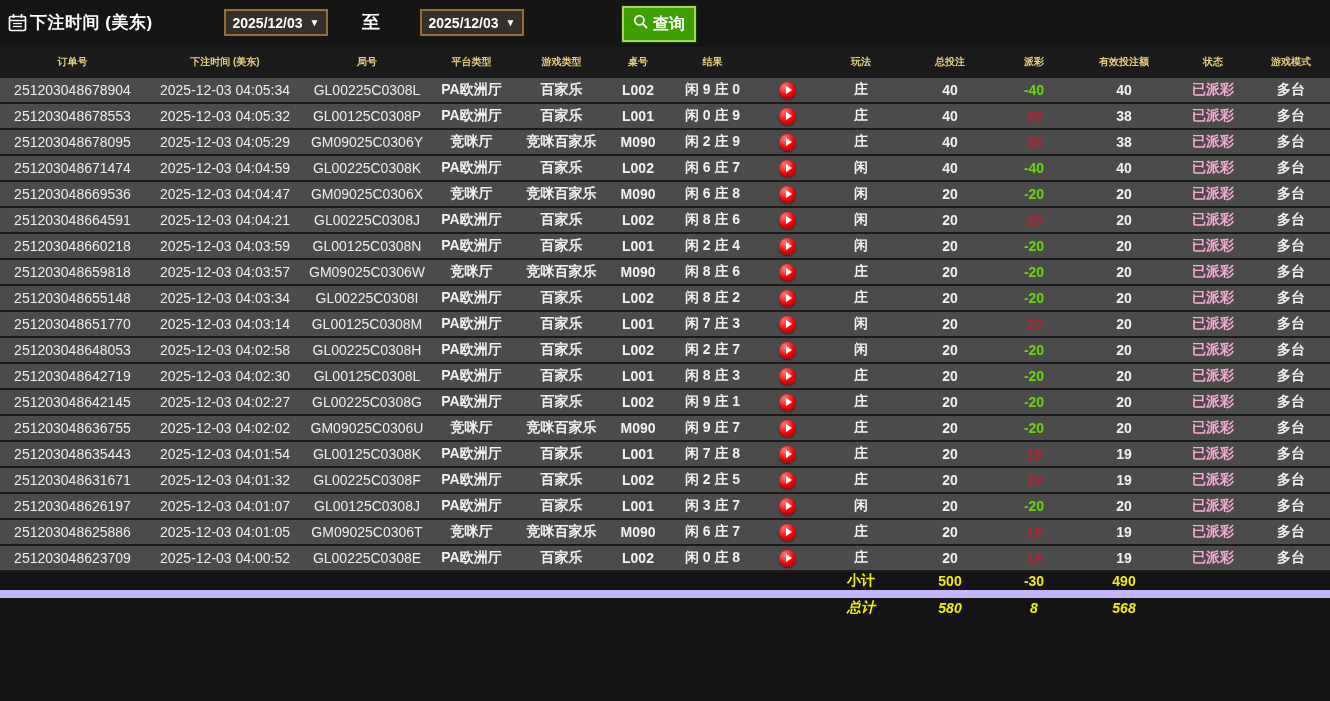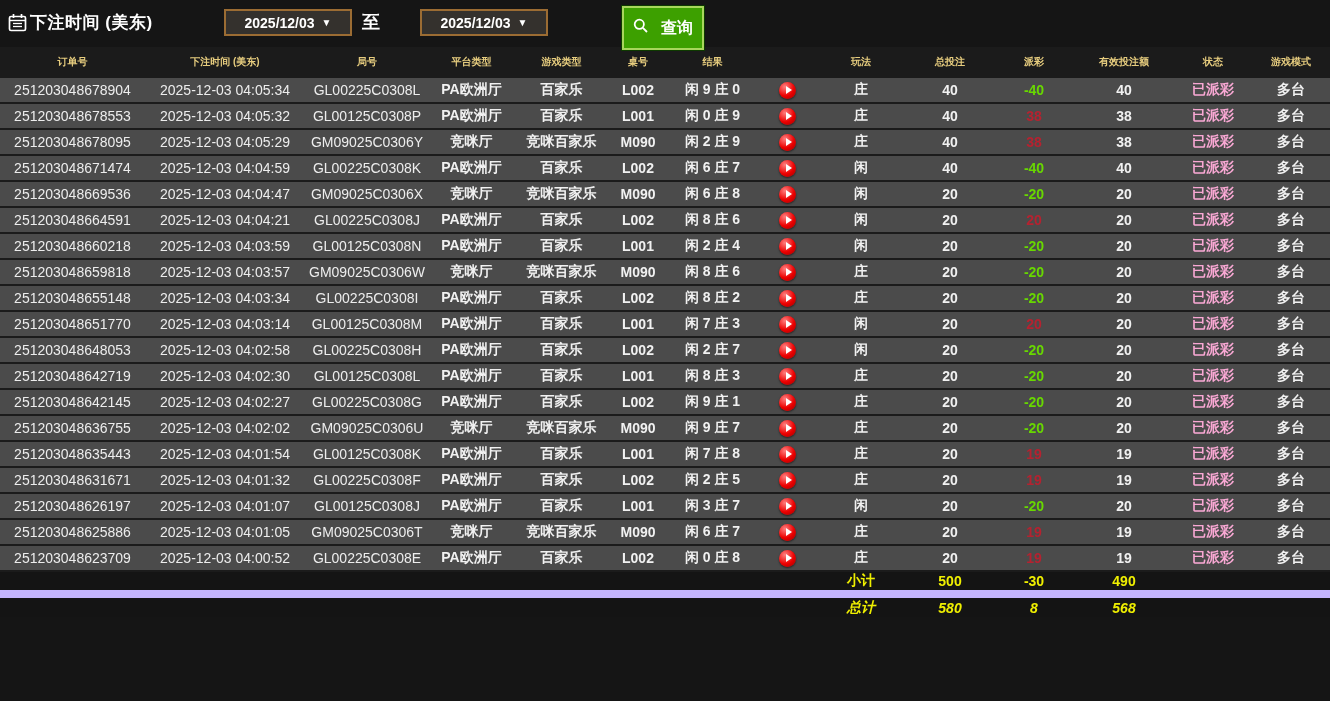--- a/index.html
+++ b/index.html
@@ -7,35 +7,35 @@
   body {
     width:1330px; height:701px; overflow:hidden;
     background:#151515;
     font-family:"Liberation Sans","DejaVu Sans",sans-serif;
   }
   
   .topbar { position:relative; height:47px; background:#151515; }
   .cal-icon { position:absolute; left:8px; top:13px; }
   .page-title { position:absolute; left:30px; top:11px; color:#ffffff; font-weight:bold; font-size:17px; letter-spacing:.5px; }
   .date-select {
-    position:absolute; top:9px; width:128px; height:27px;
+    position:absolute; top:9px; width:104px; height:27px;
     background:#34312d; border:2px solid #9b6c33;
     color:#ffffff; font-weight:bold; font-size:14px;
     display:flex; align-items:center; justify-content:center; gap:7px;
     cursor:pointer;
   }
   .date-select .chev { font-size:10px; color:#fff; }
   #date-from { left:224px; }
   #date-to   { left:420px; }
   .to-label { position:absolute; left:362px; top:10px; color:#ffffff; font-weight:bold; font-size:18px; }
   .search-btn {
-    position:absolute; left:622px; top:6px; height:44px; padding:0 9px;
+    position:absolute; left:622px; top:6px; height:36px; padding:0 9px;
     background:#3da000; border:2px solid #a8d65c; outline:1px solid #0e3a00;
     color:#ffffff; font-weight:bold; font-size:16px;
-    display:flex; align-items:center; gap:12px; cursor:pointer;
+    display:flex; align-items:center; gap:4px; cursor:pointer;
   }
   
   table { width:1330px; border-collapse:collapse; table-layout:fixed; }
   thead th {
     background:#1b1b1b; color:#e6cc7e;
     font-size:10px; font-weight:bold; height:30px; padding:0;
     border-bottom:1px solid #000;
   }
   tbody td {
     background:#4b4b4b; color:#f1f1f1;

